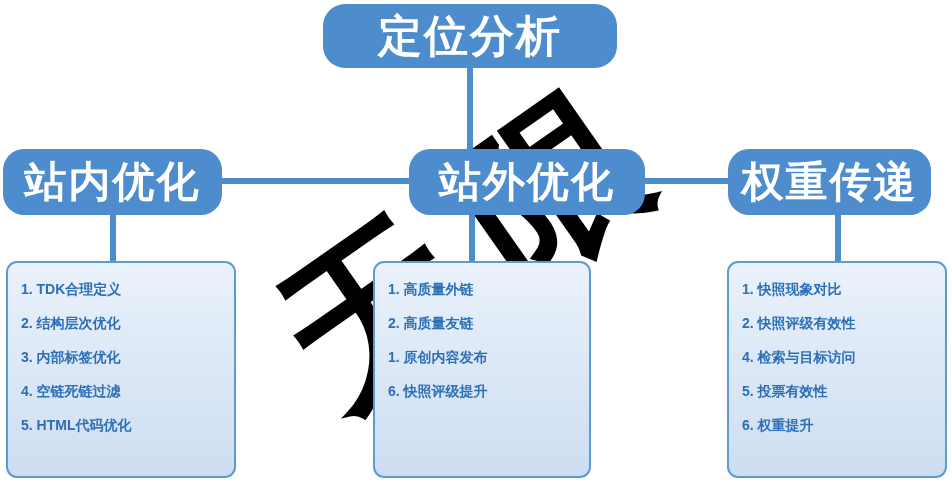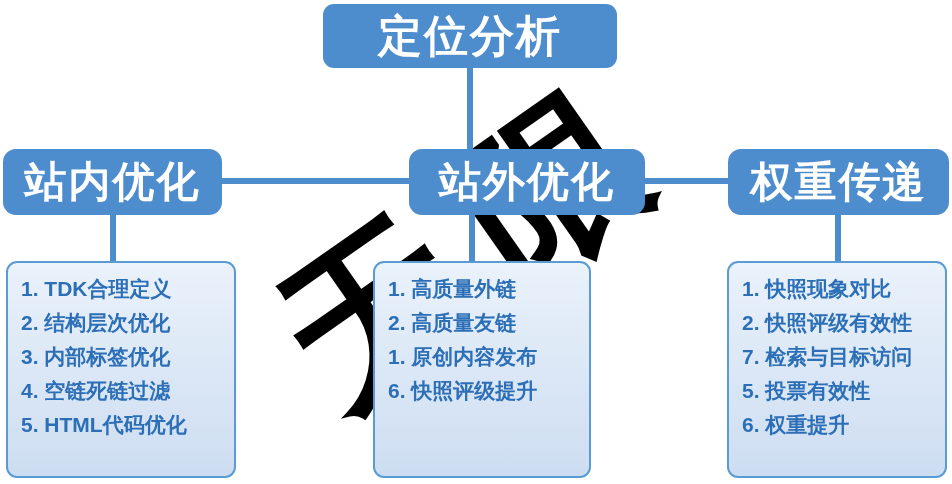--- a/index.html
+++ b/index.html
@@ -36,46 +36,46 @@
     text-align:center;
     white-space:nowrap;
     user-select:none;
   }
   
   .node{
     position:absolute;
     z-index:2;
     background:var(--box,#4d8dce);
     color:#ffffff;
-    border-radius:13px;
+    border-radius:21px;
     display:flex;align-items:center;justify-content:center;
     font-weight:600;
     letter-spacing:2px;
     white-space:nowrap;
   }
-  .node.root{left:323px;top:4px;width:294px;height:64px;font-size:44px;border-radius:11px;}
+  .node.root{left:323px;top:4px;width:294px;height:64px;font-size:44px;border-radius:22px;}
   .node.b1{left:3px;  top:149px;width:219px;height:66px;font-size:42px;}
   .node.b2{left:363px;top:149px;width:236px;height:66px;font-size:42px;margin-left:46px;}
-  .node.b3{left:728px;top:149px;width:221px;height:66px;font-size:42px;}
+  .node.b3{left:728px;top:149px;width:203px;height:66px;font-size:42px;}
   
   .panel{
     position:absolute;
     z-index:2;
     top:261px;height:217px;
     background:linear-gradient(180deg,var(--panelTop,#eaf2fb),var(--panelBottom,#cdddf1));
     border:2px solid var(--border,#5b9bd5);
     border-radius:11px;
     box-sizing:border-box;
     padding:9px 0 0 13px;
   }
   .panel.p1{left:6px;  width:230px;}
   .panel.p2{left:373px;width:218px;}
   .panel.p3{left:727px;width:220px;}
   .item{
-    font-size:21px;
+    font-size:14px;
     font-weight:700;
     color:var(--itemText,#2c6fb7);
     line-height:34px;
     white-space:nowrap;
   }
 </style>
 </head>
 <body>
 
 <div class="canvas">
@@ -105,18 +105,18 @@
   <div class="panel p2">
     <div class="item">1. 高质量外链</div>
     <div class="item">2. 高质量友链</div>
     <div class="item">1. 原创内容发布</div>
     <div class="item">6. 快照评级提升</div>
   </div>
 
   <div class="panel p3">
     <div class="item">1. 快照现象对比</div>
     <div class="item">2. 快照评级有效性</div>
-    <div class="item">7. 检索与目标访问</div>
+    <div class="item">4. 检索与目标访问</div>
     <div class="item">5. 投票有效性</div>
     <div class="item">6. 权重提升</div>
   </div>
 
 </div>
 
 </body></html>

